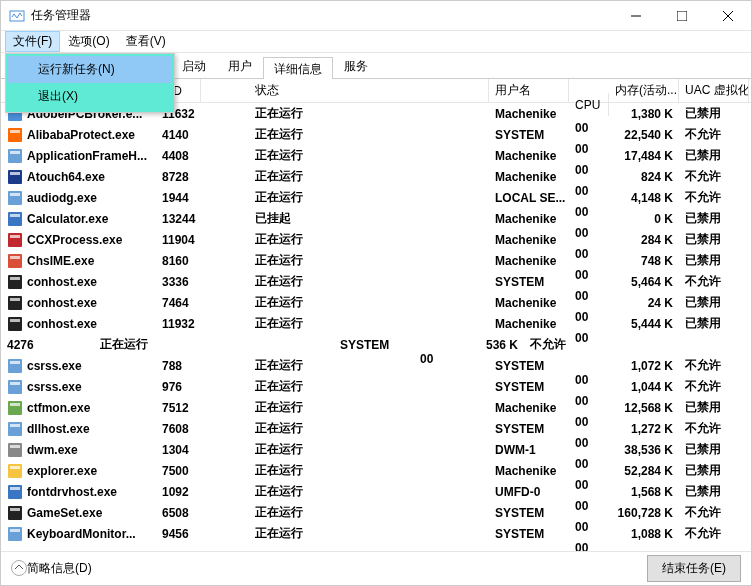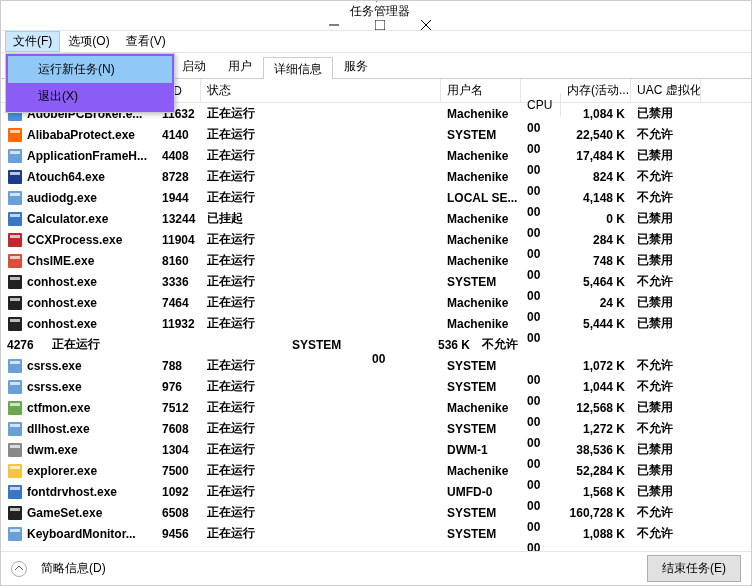--- a/index.html
+++ b/index.html
@@ -1,47 +1,47 @@
 <!DOCTYPE html>
 <html><head>
 <meta charset="utf-8">
 <style>
   * { box-sizing: border-box; margin: 0; padding: 0; }
   body { font-family: "Microsoft YaHei", "Segoe UI", sans-serif; font-size: 12px; background: #fff; color: #000; width: 752px; height: 586px; overflow: hidden; display: flex; flex-direction: column; border: 1px solid #ccc; }
-  .titlebar { height: 30px; display: flex; align-items: center; padding: 0 0 0 8px; background: #fff; border-bottom: 1px solid #e5e5e5; flex-direction: column; }
+  .titlebar { height: 30px; display: flex; align-items: center; padding: 0 0 0 8px; background: #fff; border-bottom: 1px solid #e5e5e5; }
   .titlebar-icon { width: 16px; height: 16px; margin-right: 6px; }
   .titlebar-text { flex: 1; font-size: 12px; }
   .win-btns { display: flex; height: 100%; }
   .win-btn { width: 46px; height: 100%; display: flex; align-items: center; justify-content: center; }
   .menubar { height: 22px; display: flex; align-items: stretch; padding: 0 4px; position: relative; border-bottom: 1px solid #e5e5e5; }
   .menu-item { padding: 0 8px; display: flex; align-items: center; cursor: default; }
   .menu-item.open { background: #cce8ff; border: 1px solid #99d1ff; padding: 0 7px; }
-  .menu-dropdown { position: absolute; top: 22px; left: 4px; background: #8b5cf6; border: 1px solid #ccc; box-shadow: 2px 2px 4px rgba(0,0,0,.2); min-width: 170px; padding: 2px; z-index: 100; }
+  .menu-dropdown { position: absolute; top: 22px; left: 4px; background: #5eead4; border: 1px solid #ccc; box-shadow: 2px 2px 4px rgba(0,0,0,.2); min-width: 170px; padding: 2px; z-index: 100; }
   .menu-dd-item { padding: 5px 20px 5px 30px; cursor: default; }
   .menu-dd-item.highlight { background: #90c8f6; }
   .tabbar { display: flex; align-items: flex-end; padding: 4px 4px 0 170px; border-bottom: 1px solid #ccc; height: 26px; background: #fff; }
   .tab { padding: 3px 10px; border: 1px solid transparent; border-bottom: none; background: #fff; cursor: default; font-size: 12px; }
   .tab.active { border-color: #ccc; background: #fff; position: relative; top: 3px; }
   .table-wrap { flex: 1; overflow: hidden; position: relative; }
   .table-header { display: flex; height: 24px; border-bottom: 1px solid #e5e5e5; align-items: center; font-size: 12px; background: #fff; }
   .th { padding: 0 6px; border-right: 1px solid #e5e5e5; height: 100%; display: flex; align-items: center; overflow: hidden; white-space: nowrap; }
   .table-body { overflow-y: scroll; overflow-x: hidden; height: calc(100% - 24px); }
   .row { display: flex; height: 21px; align-items: center; font-size: 12px; font-weight: bold; }
   .td { padding: 0 6px; overflow: hidden; white-space: nowrap; text-overflow: ellipsis; height: 100%; display: flex; align-items: center; }
   .td.right { justify-content: flex-end; }
   .proc-icon { width: 16px; height: 16px; margin-right: 4px; flex-shrink: 0; }
   .c-name { width: 155px; }
   .c-pid { width: 45px; justify-content: flex-start; }
-  .c-status { width: 240px; }
+  .c-status { width: 240px; margin-left: 48px; }
   .c-user { width: 80px; align-items: center; }
   .c-cpu { width: 40px; margin-top: 28px; }
   .c-mem { width: 70px; }
   .c-uac { width: 70px; }
   .footer { height: 34px; border-top: 1px solid #e5e5e5; display: flex; align-items: center; padding: 0 10px; }
-  .fewer { display: flex; align-items: center; gap: 14px; cursor: default; flex: 1; }
+  .fewer { display: flex; align-items: flex-start; gap: 0; cursor: default; flex: 1; }
   .chev { width: 16px; height: 16px; border: 1px solid #aaa; border-radius: 50%; display: flex; align-items: center; justify-content: center; }
   .end-btn { padding: 4px 14px; border: 1px solid #adadad; background: #e1e1e1; cursor: default; font-size: 12px; }
   
   .table-body::-webkit-scrollbar { width: 17px; }
   .table-body::-webkit-scrollbar-track { background: #f0f0f0; }
   .table-body::-webkit-scrollbar-thumb { background: #cdcdcd; }
   .table-body::-webkit-scrollbar-button { background: #f0f0f0; height: 17px; }
 </style>
 </head>
 <body>
@@ -119,21 +119,21 @@
           <svg class="proc-icon" viewBox="0 0 16 16">
             <rect x="1" y="1" width="14" height="14" fill="#4a90d9" rx="1"></rect>
             <rect x="3" y="3" width="10" height="3" fill="#fff" opacity=".7"></rect>
           </svg>
           <span>AdobeIPCBroker.e...</span>
         </div>
         <div class="td c-pid">11632</div>
         <div class="td c-status">正在运行</div>
         <div class="td c-user">Machenike</div>
         <div class="td c-cpu">00</div>
-        <div class="td c-mem right">1,084 K</div>
+        <div class="td c-mem right">1,380 K</div>
         <div class="td c-uac">已禁用</div>
       </div>
       <div class="row">
         <div class="td c-name">
           <svg class="proc-icon" viewBox="0 0 16 16">
             <rect x="1" y="1" width="14" height="14" fill="#ff6a00" rx="1"></rect>
             <rect x="3" y="3" width="10" height="3" fill="#fff" opacity=".7"></rect>
           </svg>
           <span>AlibabaProtect.exe</span>
         </div>

